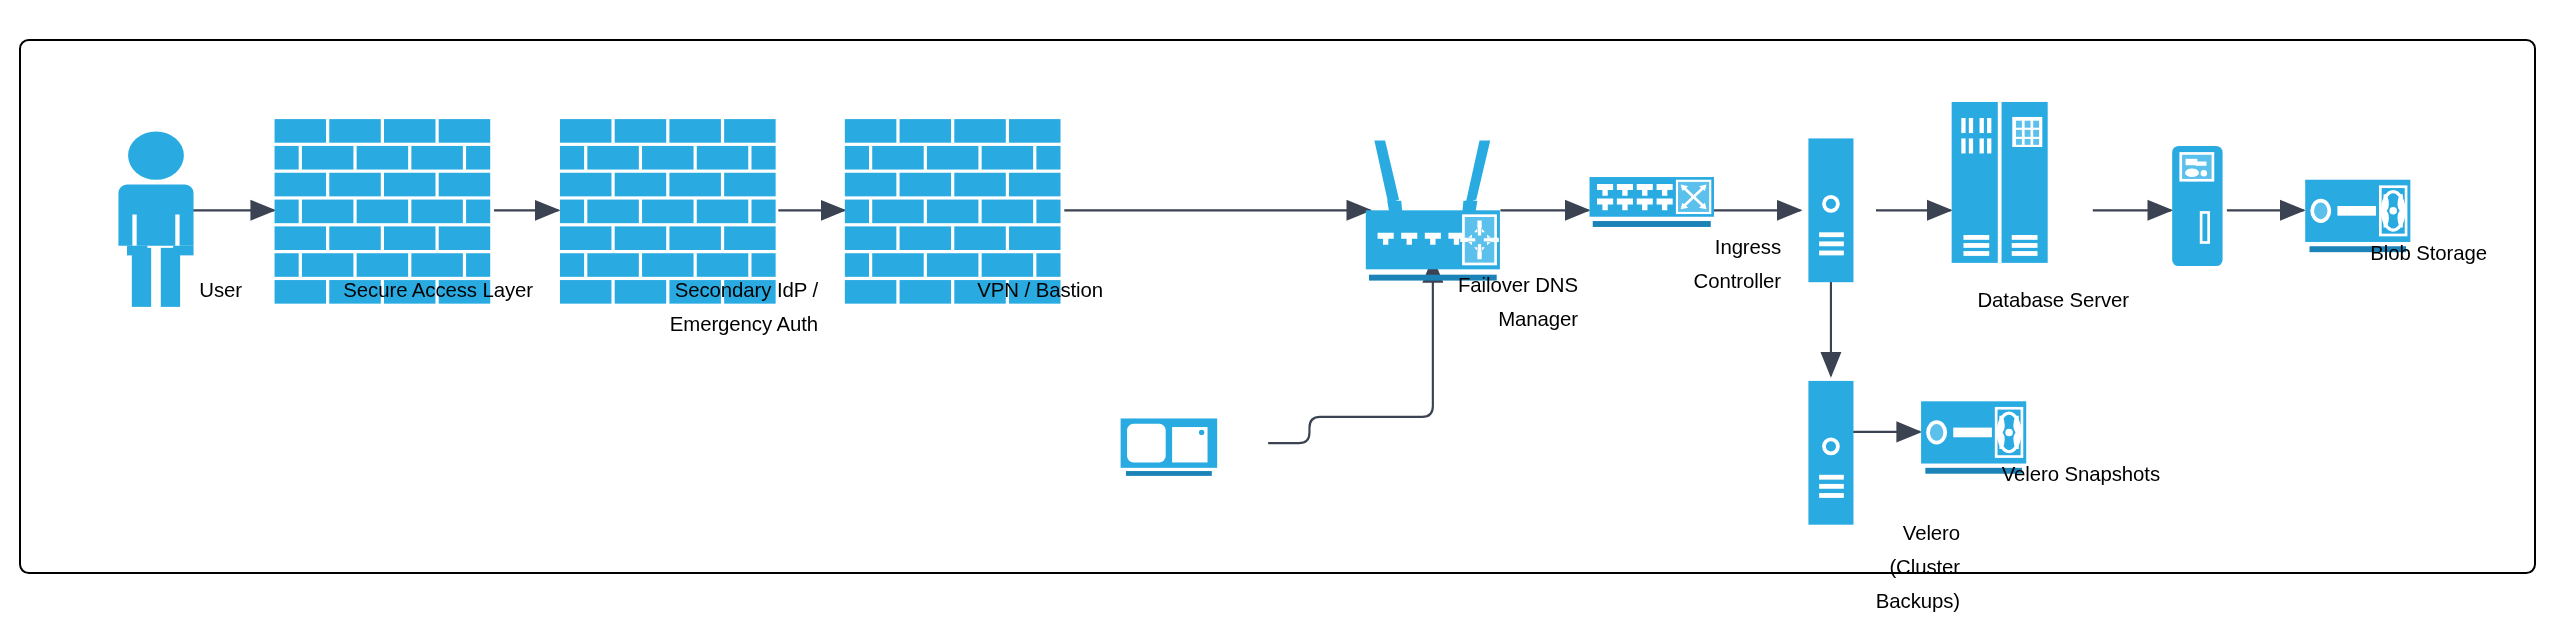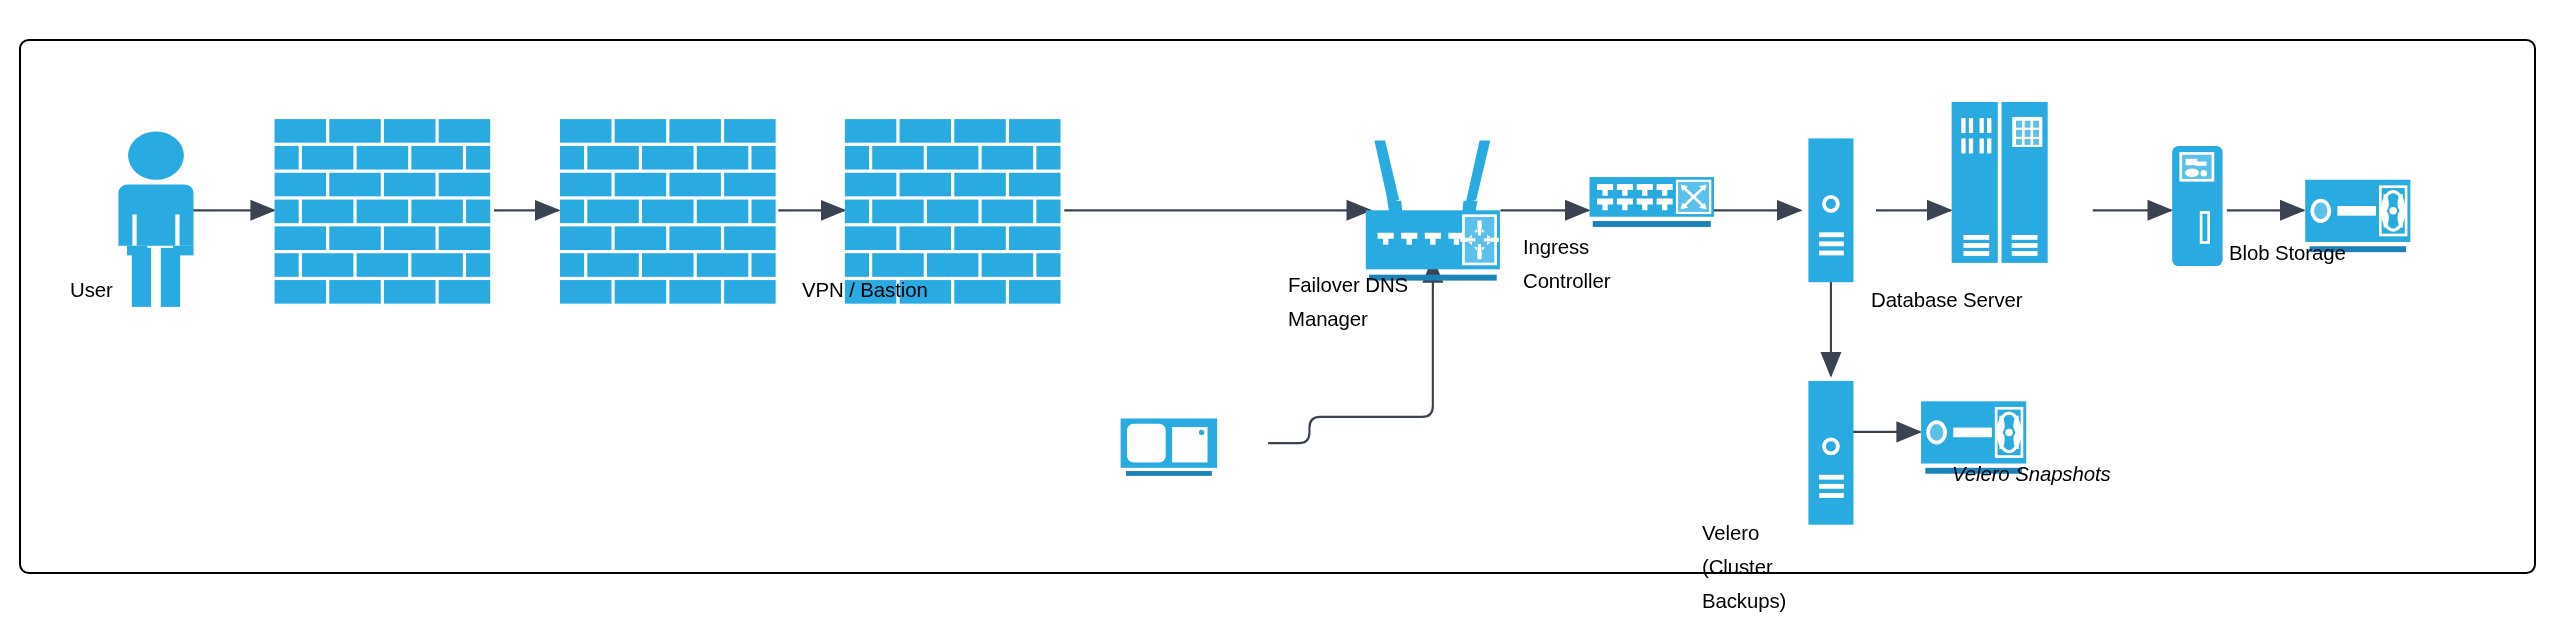--- a/index.html
+++ b/index.html
@@ -6,21 +6,21 @@
   html,body{margin:0;padding:0;background:#ffffff;}
   body{
     font-family:"Liberation Sans","DejaVu Sans",sans-serif;
     width:2576px;height:632px;overflow:hidden;position:relative;
   }
   #stage{position:absolute;left:0;top:0;width:2576px;height:632px;}
   .layer{position:absolute;left:0;top:0;width:2576px;height:632px;}
   svg.layer{pointer-events:none;}
   .node-label{
     position:absolute;
-    text-align:left;
+    text-align:right;
     color:#000000;
     font-family:"Liberation Sans","DejaVu Sans",sans-serif;
     font-size:20.4px;
     line-height:34px;
     font-weight:400;
     white-space:pre-line;
     letter-spacing:-0.1px;
   }
   .boundary{
     position:absolute;
@@ -280,38 +280,41 @@
     </g>
 
     <g transform="translate(3580,748)">
       <use href="#storagearray"></use>
     </g>
   </svg>
 
   <div class="layer">
     <div class="node-label" style="left:70px;  top:273px; width:172px;">User</div>
 
-
+    <div class="node-label" style="left:232px;  top:273px; width:301px;">Secure Access Layer</div>
+
+    <div class="node-label" style="left:517px;  top:273px; width:301px;">Secondary IdP /
+Emergency Auth</div>
 
     <div class="node-label" style="left:802px; top:273px; width:301px;">VPN / Bastion</div>
 
     <div class="node-label" style="left:1288px; top:268px; width:290px;">Failover DNS
 Manager</div>
 
     <div class="node-label" style="left:1523px; top:230px; width:258px;">Ingress
 Controller</div>
 
 
     <div class="node-label" style="left:1871px; top:283px; width:258px;">Database Server</div>
 
 
     <div class="node-label" style="left:2229px; top:236px; width:258px;">Blob Storage</div>
 
 
     <div class="node-label" style="left:1702px; top:516px; width:258px;">Velero
 (Cluster
 Backups)</div>
 
-    <div class="node-label" style="left:1952px; top:457px; width:258px;font-style:italic;">Velero Snapshots</div>
+    <div class="node-label" style="left:1902px; top:457px; width:258px;">Velero Snapshots</div>
   </div>
 
 </div>
 
 
 </body></html>

